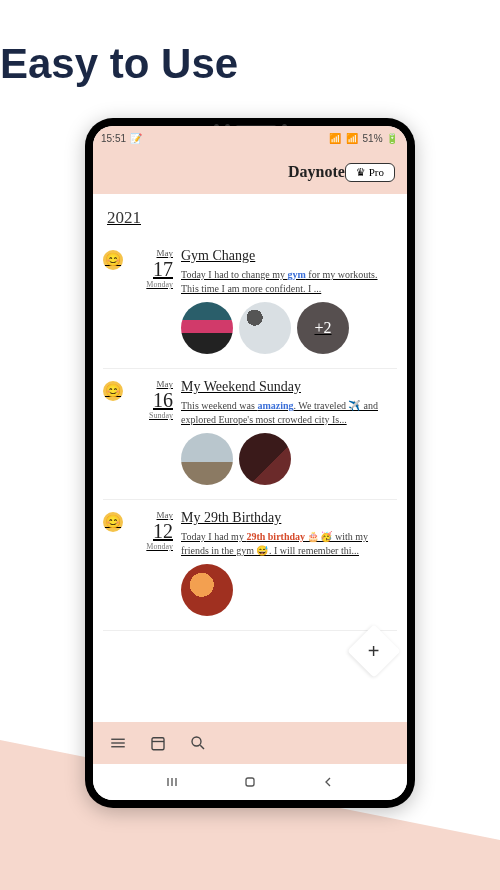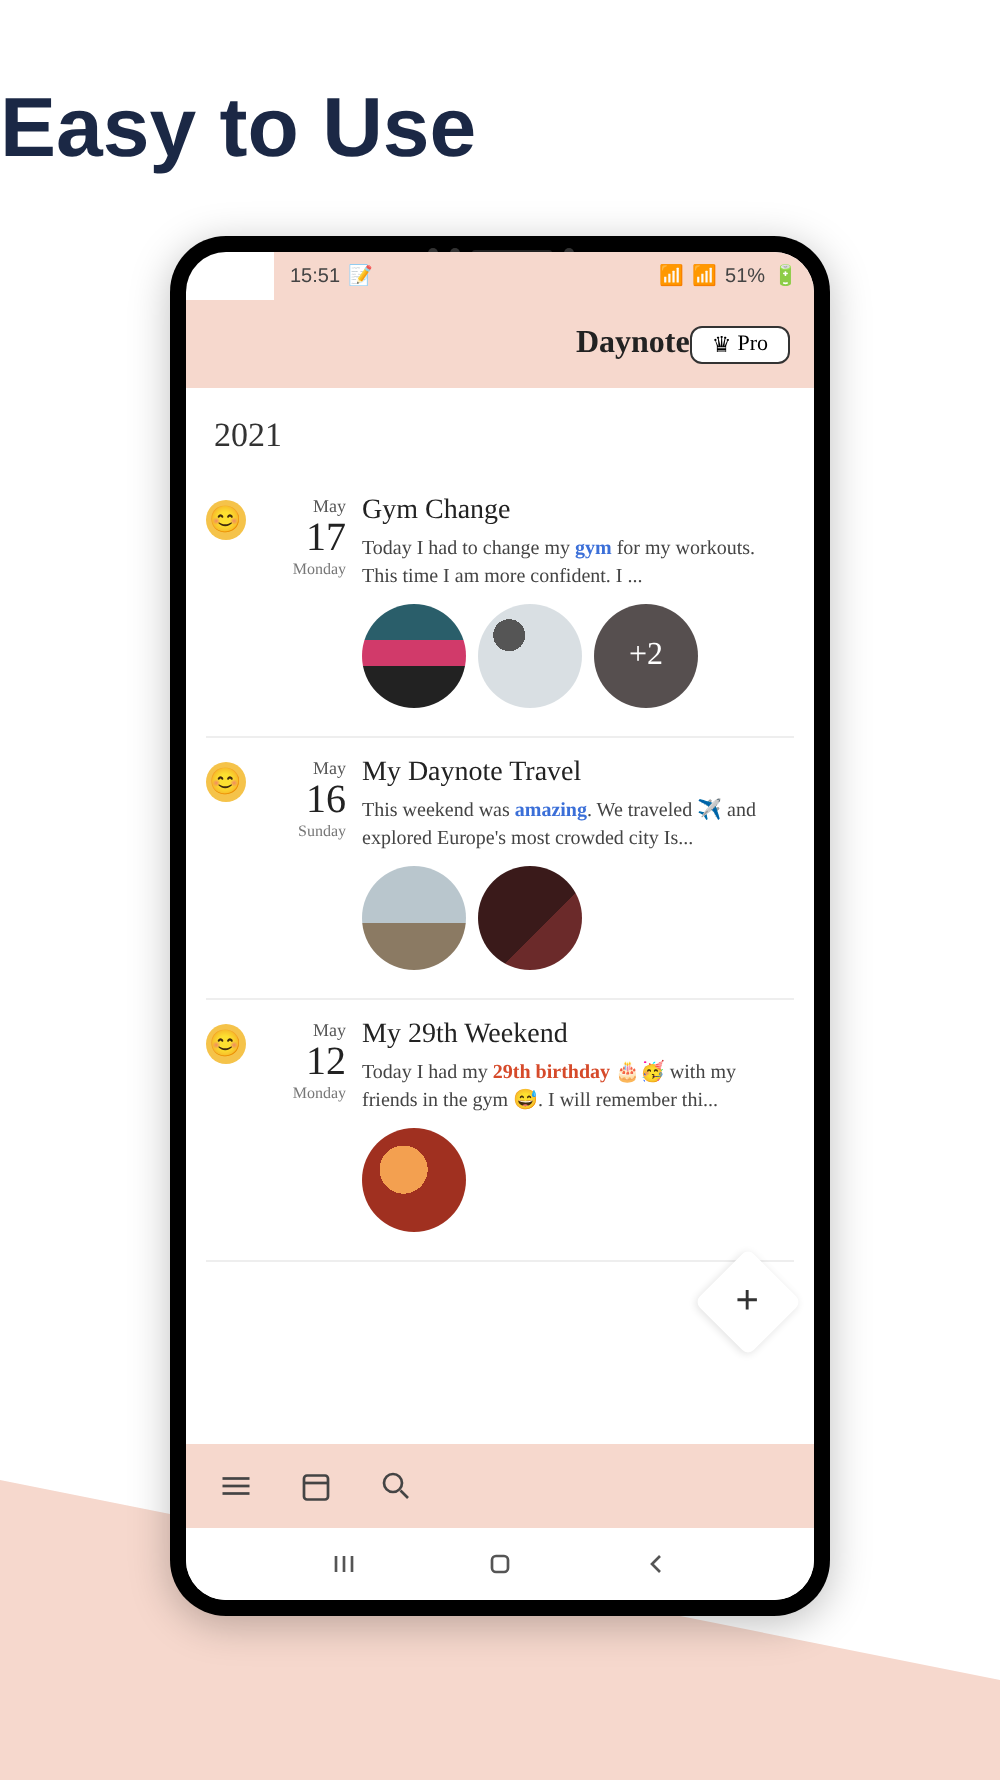--- a/index.html
+++ b/index.html
@@ -66,21 +66,20 @@
   }
   .status-bar {
     background: #f6d8cd;
     height: 24px;
     display: flex;
     align-items: center;
     justify-content: space-between;
     padding: 0 8px;
     font-size: 10px;
     color: #444;
-    margin-left: 44px;
   }
   .status-left, .status-right { display: flex; align-items: center; gap: 4px; }
   .app-header {
     background: #f6d8cd;
     height: 44px;
     display: flex;
     align-items: center;
     justify-content: flex-end;
     padding: 0 12px;
   }
@@ -100,20 +99,21 @@
     align-items: center;
     gap: 3px;
     background: #fff;
   }
   .content {
     flex: 1;
     background: #fff;
     padding: 8px 10px;
     overflow: hidden;
     position: relative;
+    text-decoration: underline;
   }
   .year-label {
     font-family: 'Comic Sans MS', cursive;
     font-size: 17px;
     color: #333;
     margin: 6px 0 10px 4px;
   }
   .entry {
     display: flex;
     gap: 8px;
@@ -265,40 +265,40 @@
       </div>
 
       <div class="entry">
         <div class="mood">😊</div>
         <div class="date-col">
           <div class="date-month">May</div>
           <div class="date-day">16</div>
           <div class="date-weekday">Sunday</div>
         </div>
         <div class="entry-body">
-          <div class="entry-title">My Daynote Travel</div>
+          <div class="entry-title">My Weekend Sunday</div>
           <div class="entry-text">
             <span>This weekend was </span><span class="hl-blue">amazing</span><span>. We traveled ✈️ and explored Europe's most crowded city Is...</span>
           </div>
           <div class="thumbs">
             <div class="thumb t-city"></div>
             <div class="thumb t-interior"></div>
           </div>
         </div>
       </div>
 
       <div class="entry">
         <div class="mood">😊</div>
         <div class="date-col">
           <div class="date-month">May</div>
           <div class="date-day">12</div>
           <div class="date-weekday">Monday</div>
         </div>
         <div class="entry-body">
-          <div class="entry-title">My 29th Weekend</div>
+          <div class="entry-title">My 29th Birthday</div>
           <div class="entry-text">
             <span>Today I had my </span><span class="hl-red">29th birthday</span><span> 🎂🥳 with my friends in the gym 😅. I will remember thi...</span>
           </div>
           <div class="thumbs">
             <div class="thumb t-party"></div>
           </div>
         </div>
       </div>
 
       <button class="fab">

